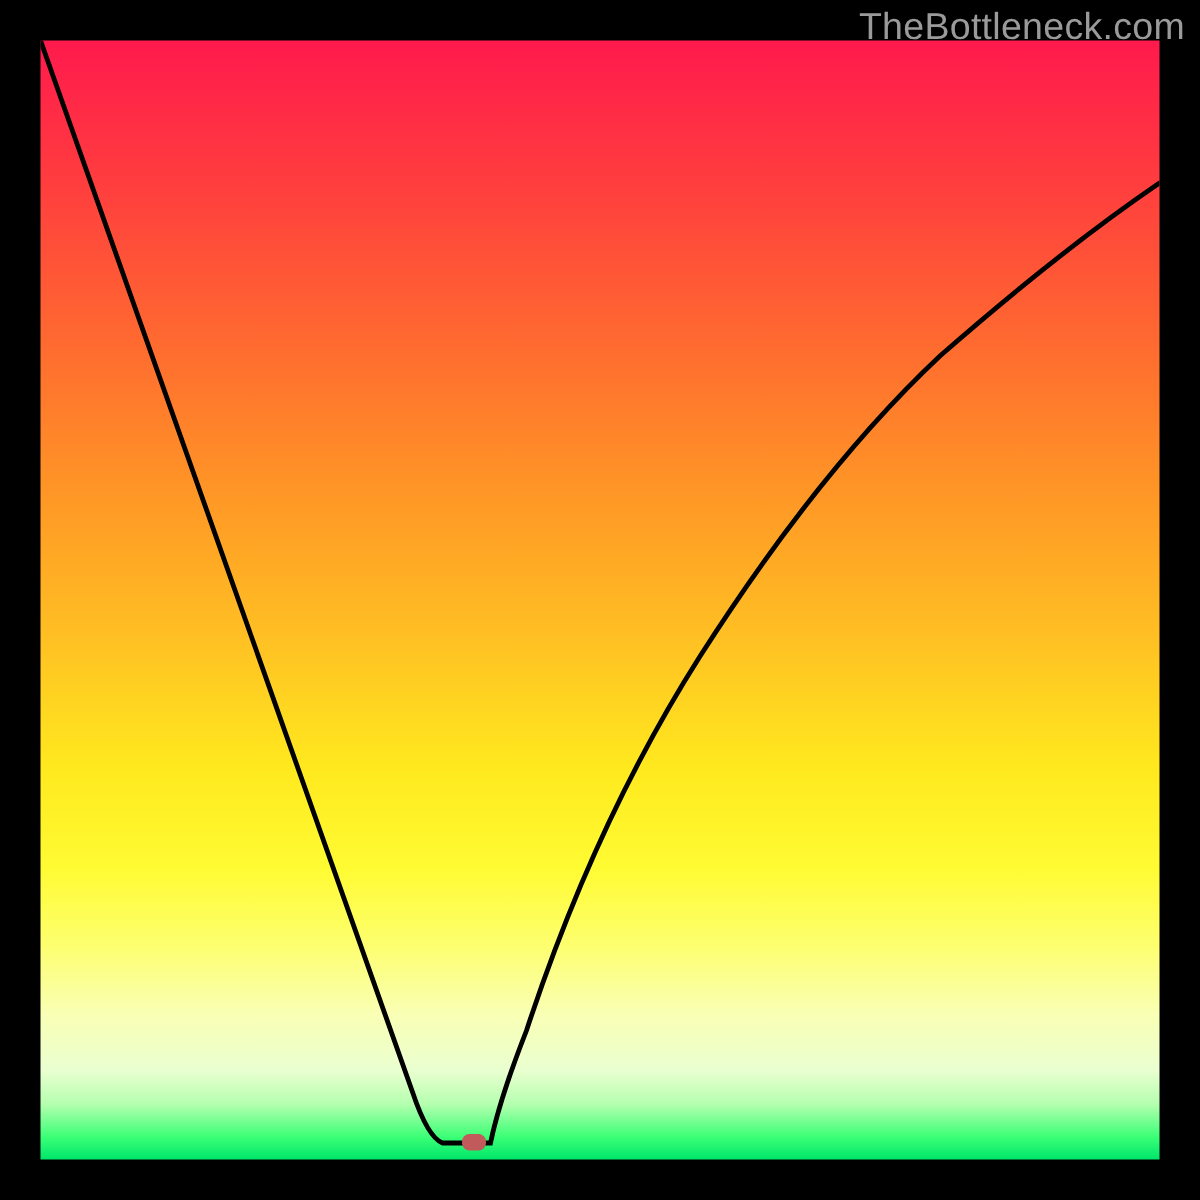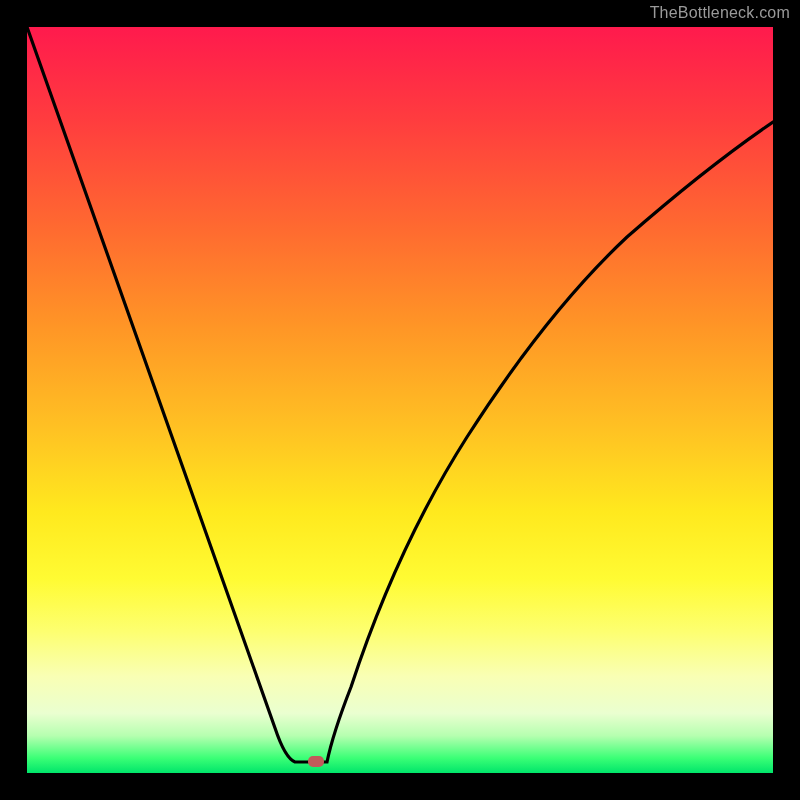--- a/index.html
+++ b/index.html
@@ -55,21 +55,21 @@
     width: 16px;
     height: 11px;
     border-radius: 5px;
     background: #c15a5a;
   }
   .attribution {
     position: absolute;
     top: 4px;
     right: 10px;
     color: #9a9a9a;
-    font-size: 16px;
+    font-size: 25px;
     font-weight: 500;
     letter-spacing: 0.2px;
   }
 </style>
 </head>
 <body>
 
 <div class="frame">
 
   <div class="attribution">TheBottleneck.com</div>

